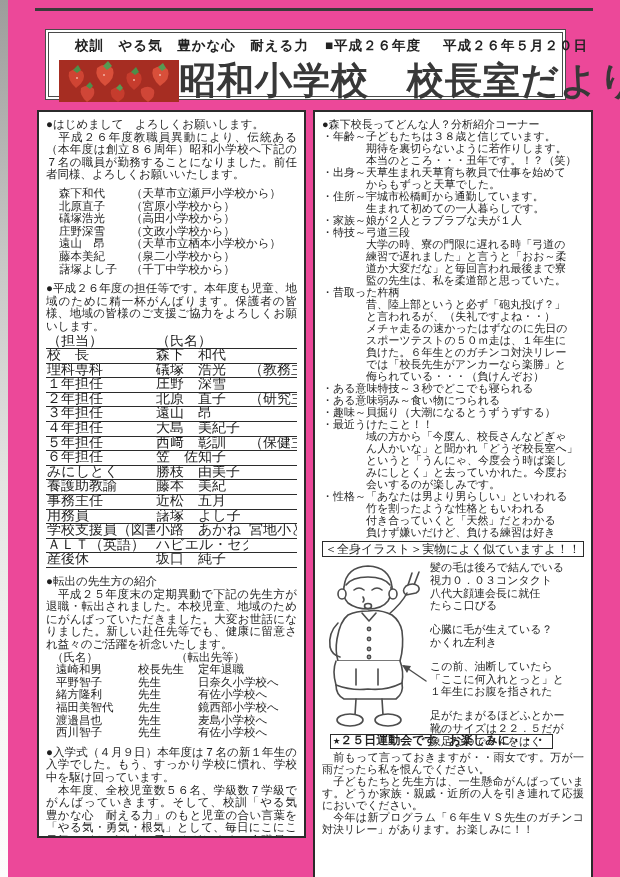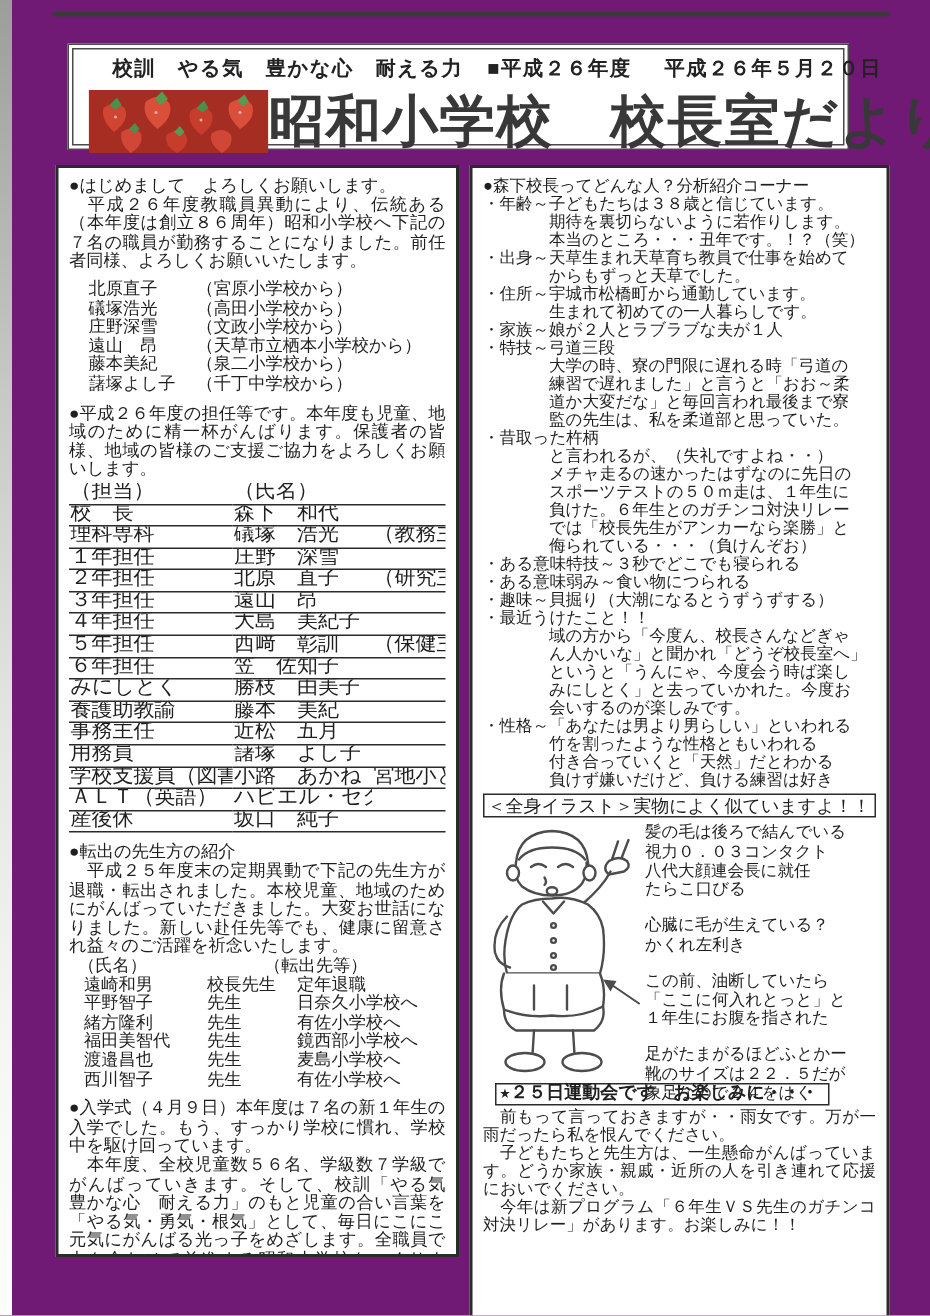--- a/index.html
+++ b/index.html
@@ -1,16 +1,16 @@
 <!DOCTYPE html>
 <html><head>
 <meta charset="utf-8">
 <style>
   html,body{margin:0;padding:0;background:#e9e9e7;}
-  .page{position:relative;width:620px;height:877px;background:#701a75;overflow:hidden;
+  .page{position:relative;width:620px;height:877px;background:#ec4899;overflow:hidden;
         font-family:"Liberation Serif","DejaVu Serif",serif;color:#1f1f1f;}
   .scan-edge{position:absolute;left:0;top:0;width:8px;height:877px;
         background:linear-gradient(to bottom,#9d9d9b 0%,#c8c8c6 30%,#e4e4e2 55%,#f6f6f4 80%,#fdfdfc 100%);}
   .top-rule{position:absolute;left:35px;top:8px;width:558px;height:0;border-top:3px solid #3a3a3a;}
 
   
   .banner{position:absolute;left:45px;top:29px;width:521px;height:71px;box-sizing:border-box;
         border:4px double #4a4a4a;background:#fff;}
   .banner-row1{display:flex;align-items:baseline;padding:4px 8px 0 26px;
         font-family:"Liberation Sans","DejaVu Sans",sans-serif;font-weight:bold;
@@ -102,20 +102,24 @@
       </div>
       <div class="big-title">昭和小学校　校長室だより</div>
     </div>
   </div>
 
   <div class="col col-left">
     <div class="sec">
       <div class="heading">●はじめまして　よろしくお願いします。</div>
       <div class="para">　平成２６年度教職員異動により、伝統ある（本年度は創立８６周年）昭和小学校へ下記の７名の職員が勤務することになりました。前任者同様、よろしくお願いいたします。</div>
       <div class="indent-list">
+        <div class="nc-row">
+          <span class="nc-name">森下和代</span>
+          <span>（天草市立瀬戸小学校から）</span>
+        </div>
           <div class="nc-row">
           <span class="nc-name">北原直子</span>
           <span>（宮原小学校から）</span>
         </div>
           <div class="nc-row">
           <span class="nc-name">礒塚浩光</span>
           <span>（高田小学校から）</span>
         </div>
           <div class="nc-row">
           <span class="nc-name">庄野深雪</span>
@@ -281,20 +285,21 @@
         <div class="pline cont">からもずっと天草でした。</div>
         <div class="pline">・住所～宇城市松橋町から通勤しています。</div>
         <div class="pline cont">生まれて初めての一人暮らしです。</div>
         <div class="pline">・家族～娘が２人とラブラブな夫が１人</div>
         <div class="pline">・特技～弓道三段</div>
         <div class="pline cont">大学の時、寮の門限に遅れる時「弓道の</div>
         <div class="pline cont">練習で遅れました」と言うと「おお～柔</div>
         <div class="pline cont">道か大変だな」と毎回言われ最後まで寮</div>
         <div class="pline cont">監の先生は、私を柔道部と思っていた。</div>
         <div class="pline">・昔取った杵柄</div>
+        <div class="pline cont">昔、陸上部というと必ず「砲丸投げ？」</div>
         <div class="pline cont">と言われるが、（失礼ですよね・・）</div>
         <div class="pline cont">メチャ走るの速かったはずなのに先日の</div>
         <div class="pline cont">スポーツテストの５０ｍ走は、１年生に</div>
         <div class="pline cont">負けた。６年生とのガチンコ対決リレー</div>
         <div class="pline cont">では「校長先生がアンカーなら楽勝」と</div>
         <div class="pline cont">侮られている・・・（負けんぞお）</div>
         <div class="pline">・ある意味特技～３秒でどこでも寝られる</div>
         <div class="pline">・ある意味弱み～食い物につられる</div>
         <div class="pline">・趣味～貝掘り（大潮になるとうずうずする）</div>
         <div class="pline">・最近うけたこと！！</div>

